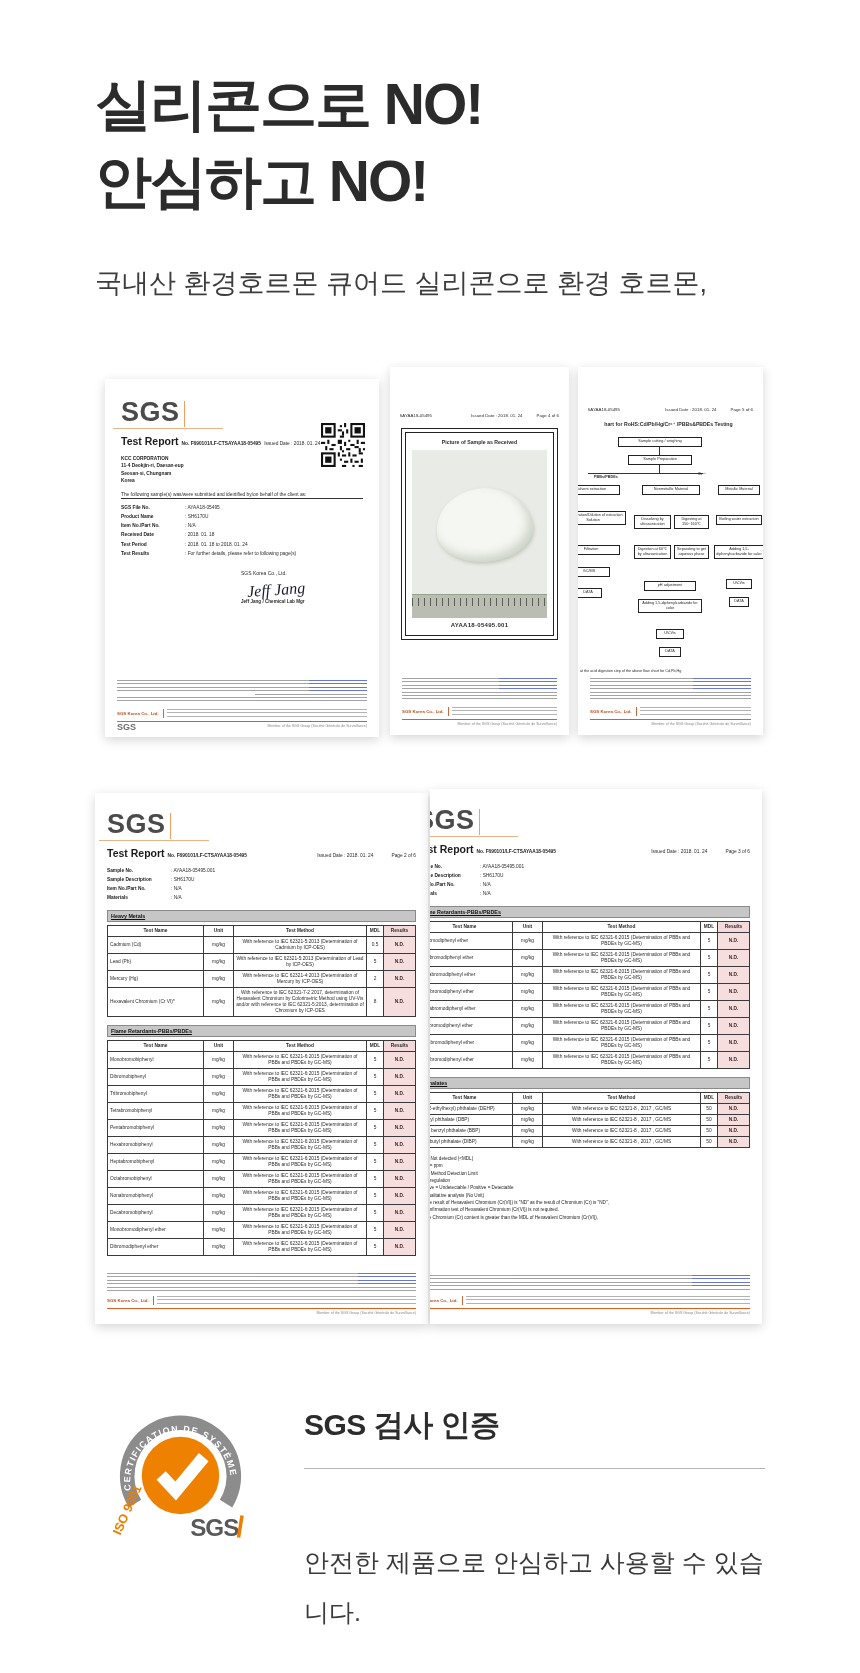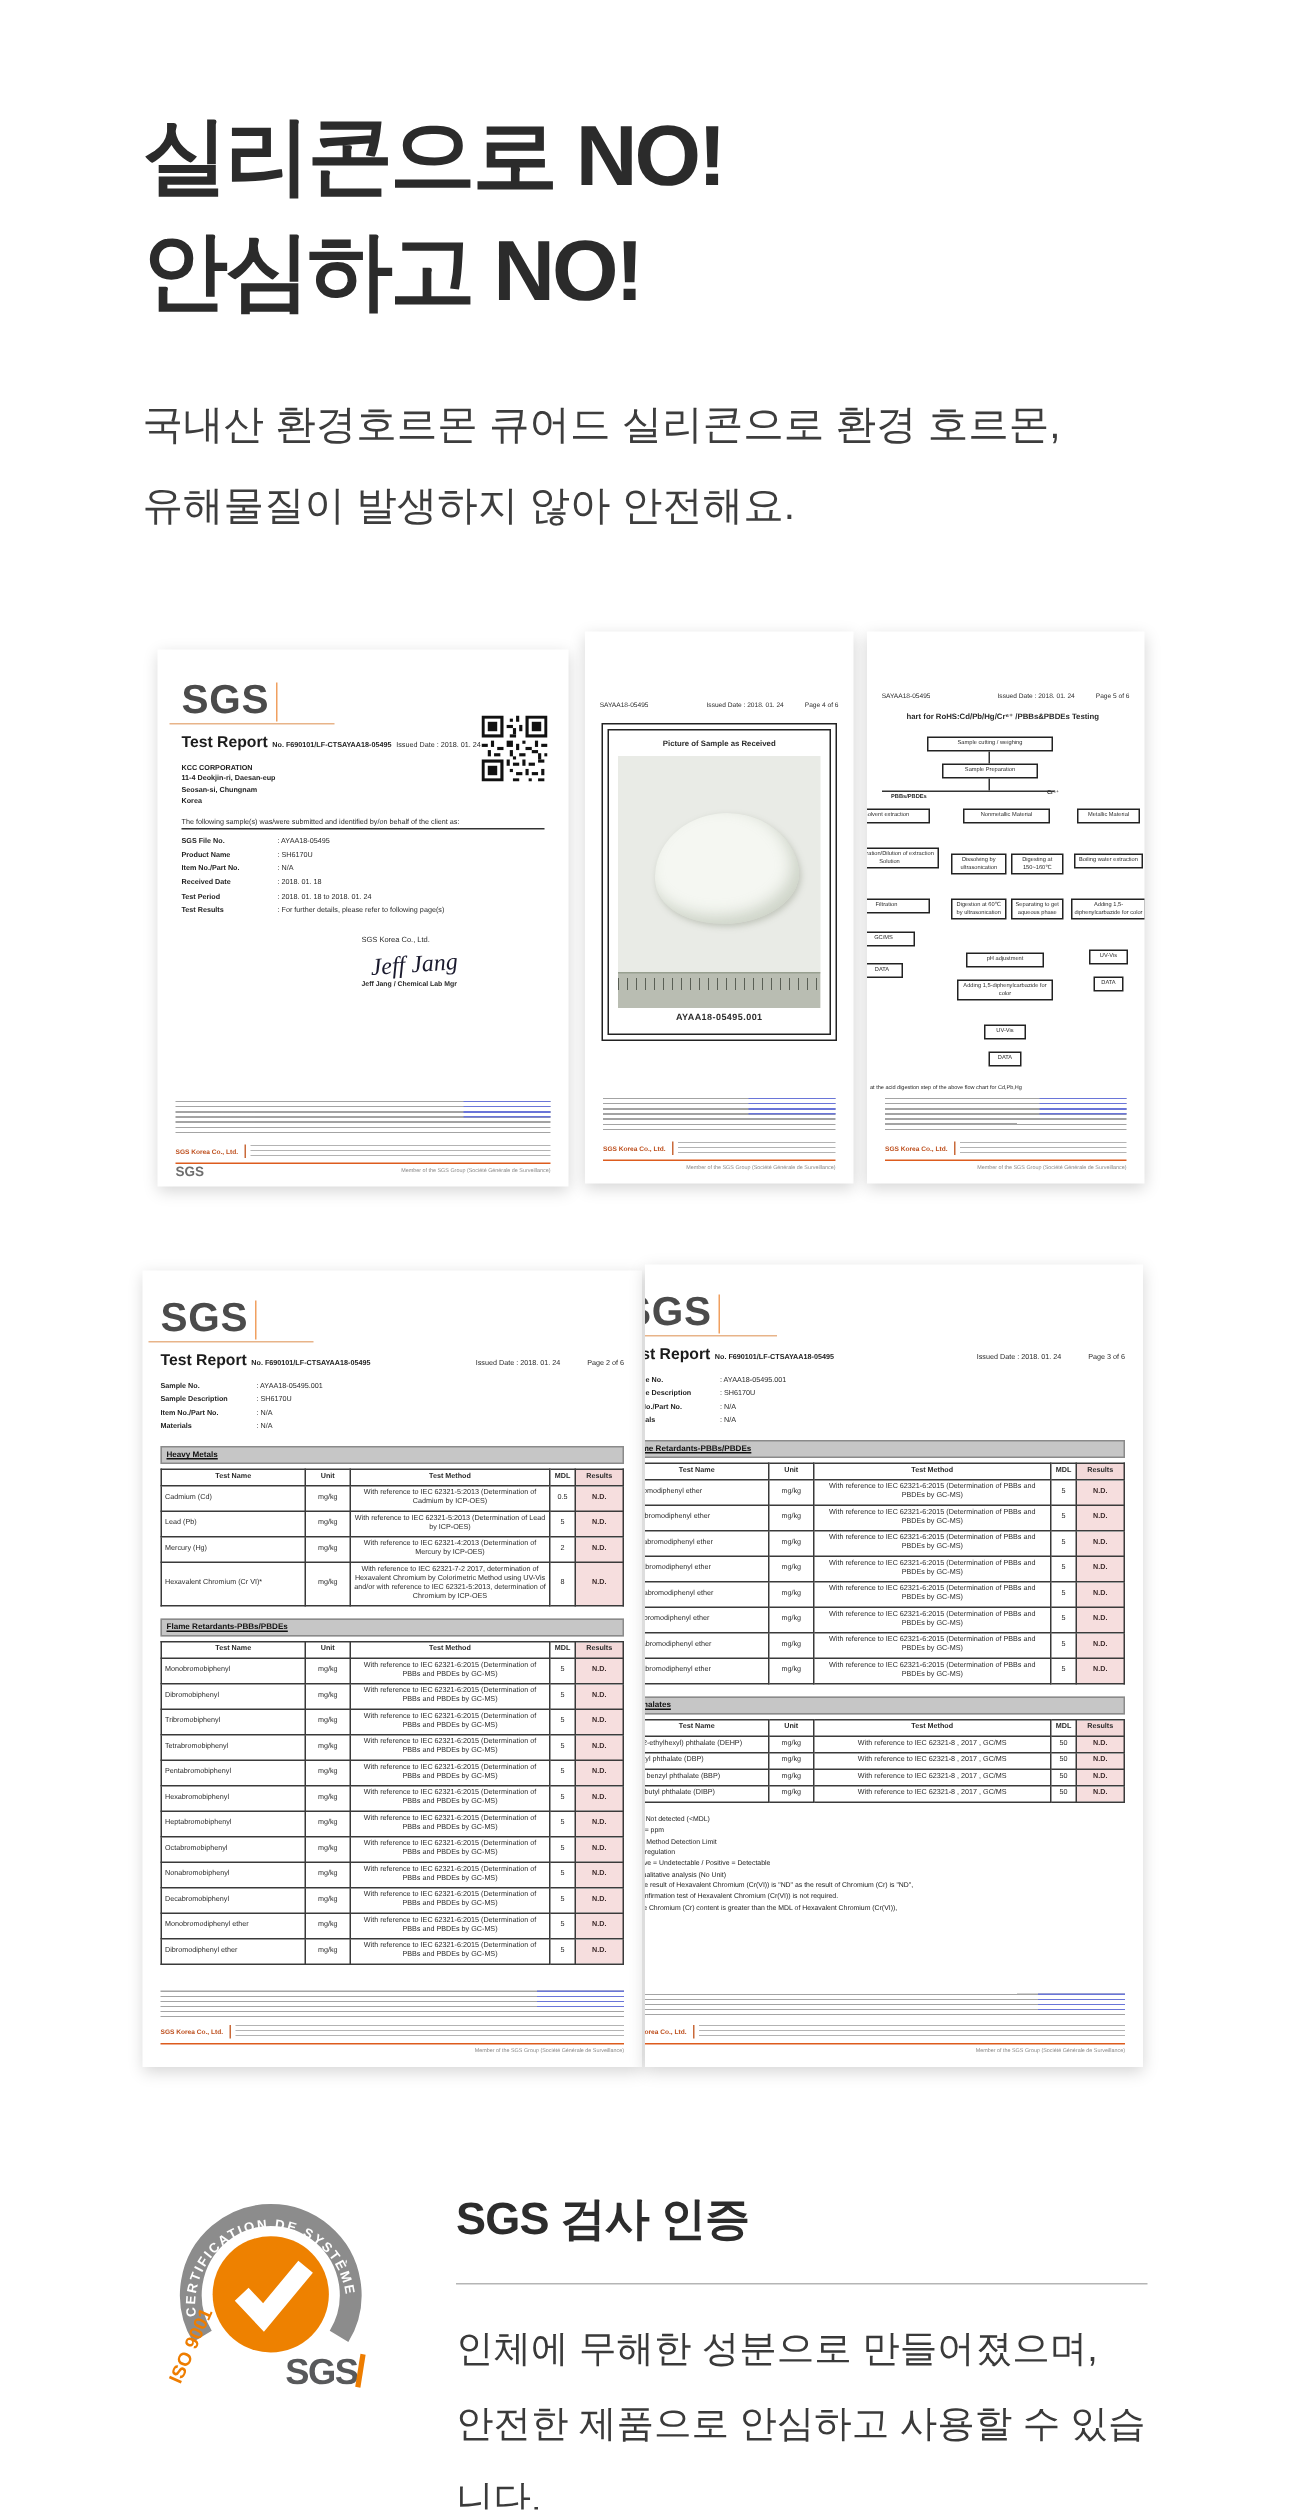--- a/index.html
+++ b/index.html
@@ -118,21 +118,20 @@
 </head>
 <body>
 
 <section class="hero">
   <h1>
     <span>실리콘으로 NO!</span><br>
     <span>안심하고 NO!</span>
   </h1>
   <div class="sub">
     <span>국내산 환경호르몬 큐어드 실리콘으로 환경 호르몬,</span><br>
-    <span>유해물질이 발생하지 않아 안전해요.</span>
   </div>
 </section>
 
 <section class="docrow docrow1">
 
   <div class="page" id="page1">
     <div class="sgs-logo">SGS</div>
     <svg class="qr" viewBox="0 0 21 21">
       <rect width="21" height="21" fill="#fff"></rect>
       <g fill="#111">
@@ -719,17 +718,17 @@
     <text x="4" y="132" font-size="13" font-weight="bold" fill="#ee7d00" transform="rotate(-66 18 126)">ISO 9001</text>
     <circle cx="80" cy="79" r="40" fill="#ee8100"></circle>
     <path d="M 60 79 L 75 95 L 104 60" stroke="#ffffff" stroke-width="13" fill="none"></path>
     <text x="90" y="141" font-size="25" font-weight="800" letter-spacing="-1" fill="#58595b">SGS</text>
     <rect x="140" y="120" width="3.6" height="23" fill="#ee7d00" transform="rotate(9 141 131)"></rect>
   </svg>
   <div class="cert-right">
     <h2>SGS 검사 인증</h2>
     <hr class="cert-hr">
     <p>
-      <span>인체에 무해한 성분으로 만들어졌으며,</span><br>
+      <br>
       <span>안전한 제품으로 안심하고 사용할 수 있습니다.</span>
     </p>
   </div>
 </section>
 
 </body></html>

